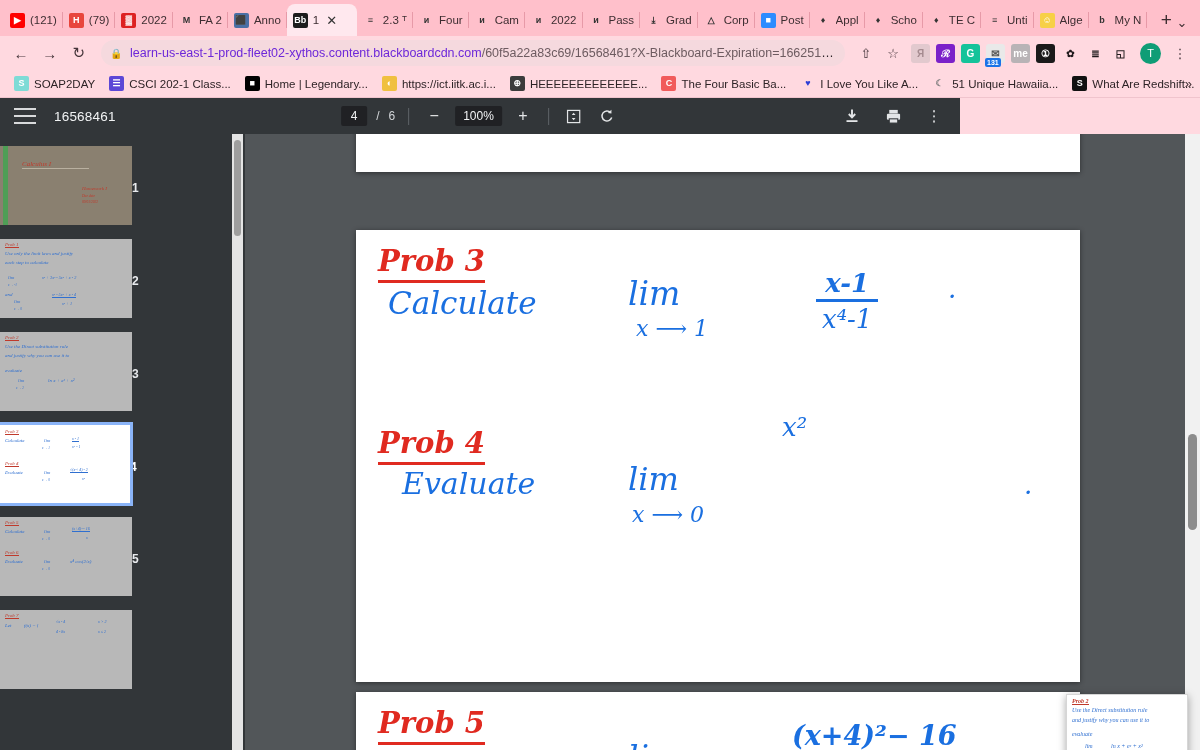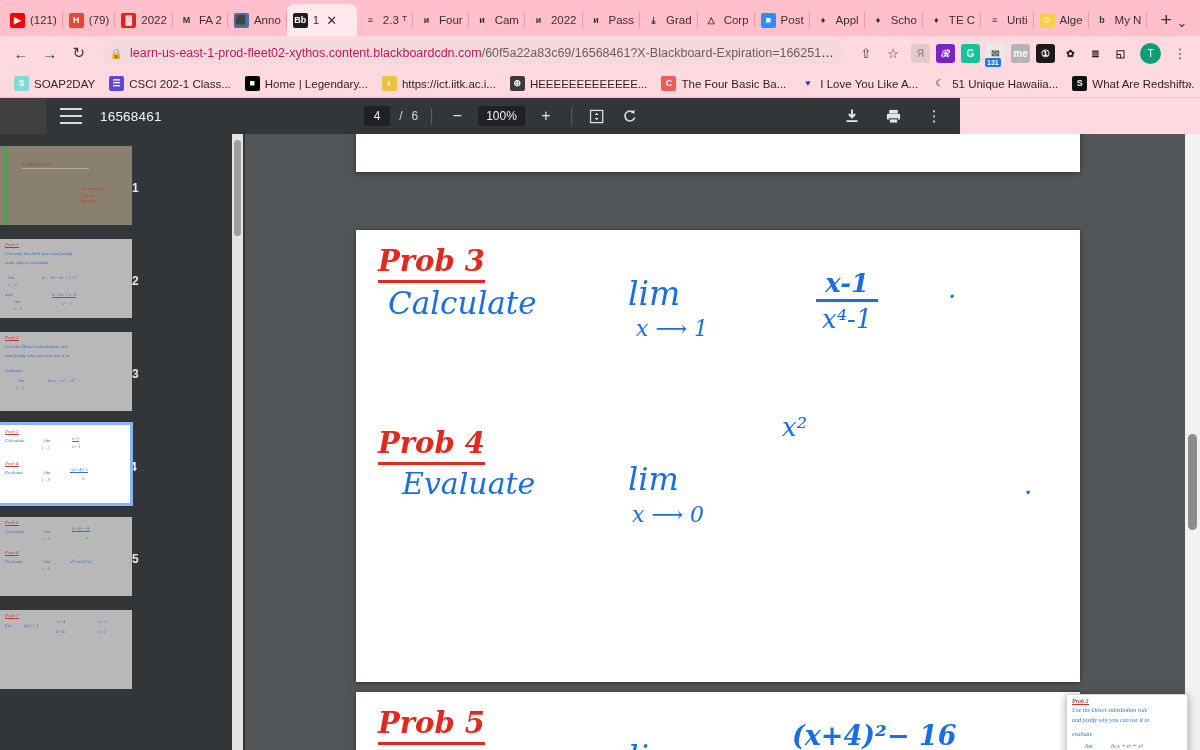--- a/index.html
+++ b/index.html
@@ -73,21 +73,21 @@
   .urlbox {
     flex: 1 1 auto; height: 26px; background: #f5d9de;
     border-radius: 13px; display: flex; align-items: center;
     padding: 0 10px; gap: 7px; margin: 0 6px;
     font-size: 12.5px; color: #2b2326; overflow: hidden;
     min-width: 0;
   }
   .urlbox .urltext {
     white-space: nowrap; overflow: hidden; text-overflow: ellipsis;
   }
-  .urlbox .host { color: #be185d; }
+  .urlbox .host { color: #6d28d9; }
   .urlbox .path { color: #6d5b60; }
   .omni-icon {
     width: 24px; height: 24px; display: flex; align-items: center;
     justify-content: center; font-size: 13px; color: #44343a;
     cursor: pointer; flex: 0 0 auto;
   }
   .ext-icon {
     width: 19px; height: 19px; border-radius: 3px;
     display: flex; align-items: center; justify-content: center;
     font-size: 10px; color: #fff; font-weight: bold;
@@ -118,21 +118,21 @@
     overflow: hidden; line-height: 1;
   }
   .bm-overflow {
     position: absolute; right: 8px; font-size: 13px;
     color: #3a2a2e; cursor: pointer;
   }
 
   
   .pdfviewer {
     position: absolute; left: 0; top: 98px;
-    width: 960px; height: 652px; background: #404040; padding-left: 46px;
+    width: 960px; height: 652px; background: #404040;
   }
   .pdftoolbar {
     height: 36px; background: #323639; display: flex;
     align-items: center; padding: 0 14px; position: relative;
     color: #e8eaed;
   }
   .hamburger {
     width: 22px; height: 16px; display: flex; flex-direction: column;
     justify-content: space-between; cursor: pointer; margin-right: 18px;
   }

